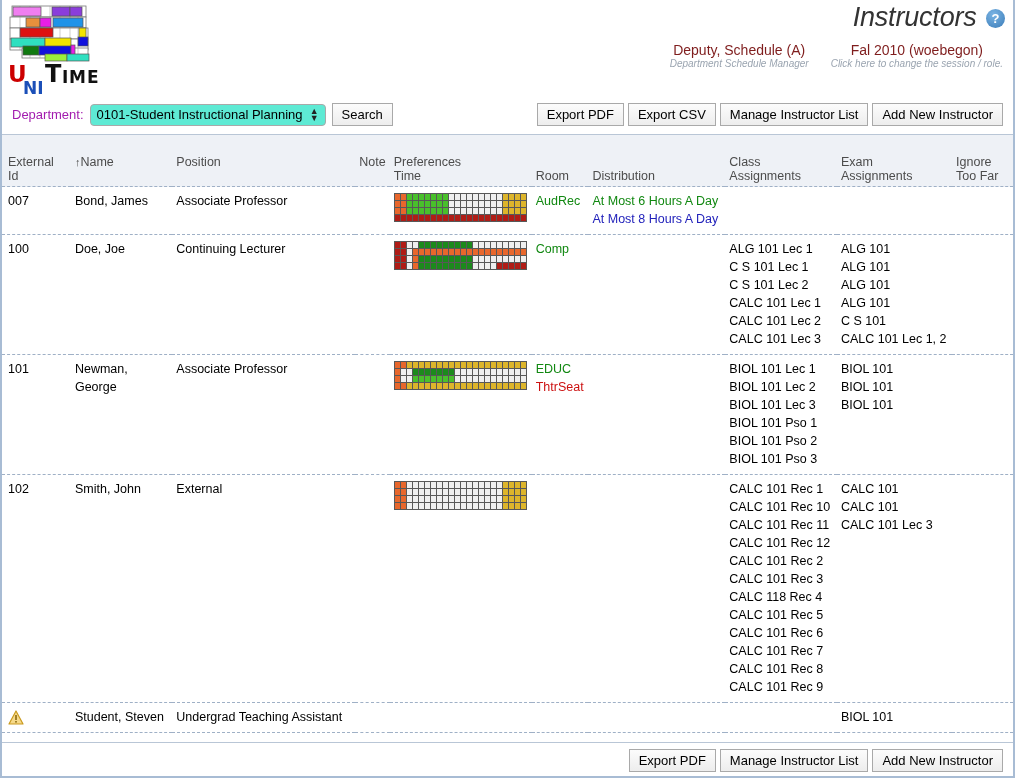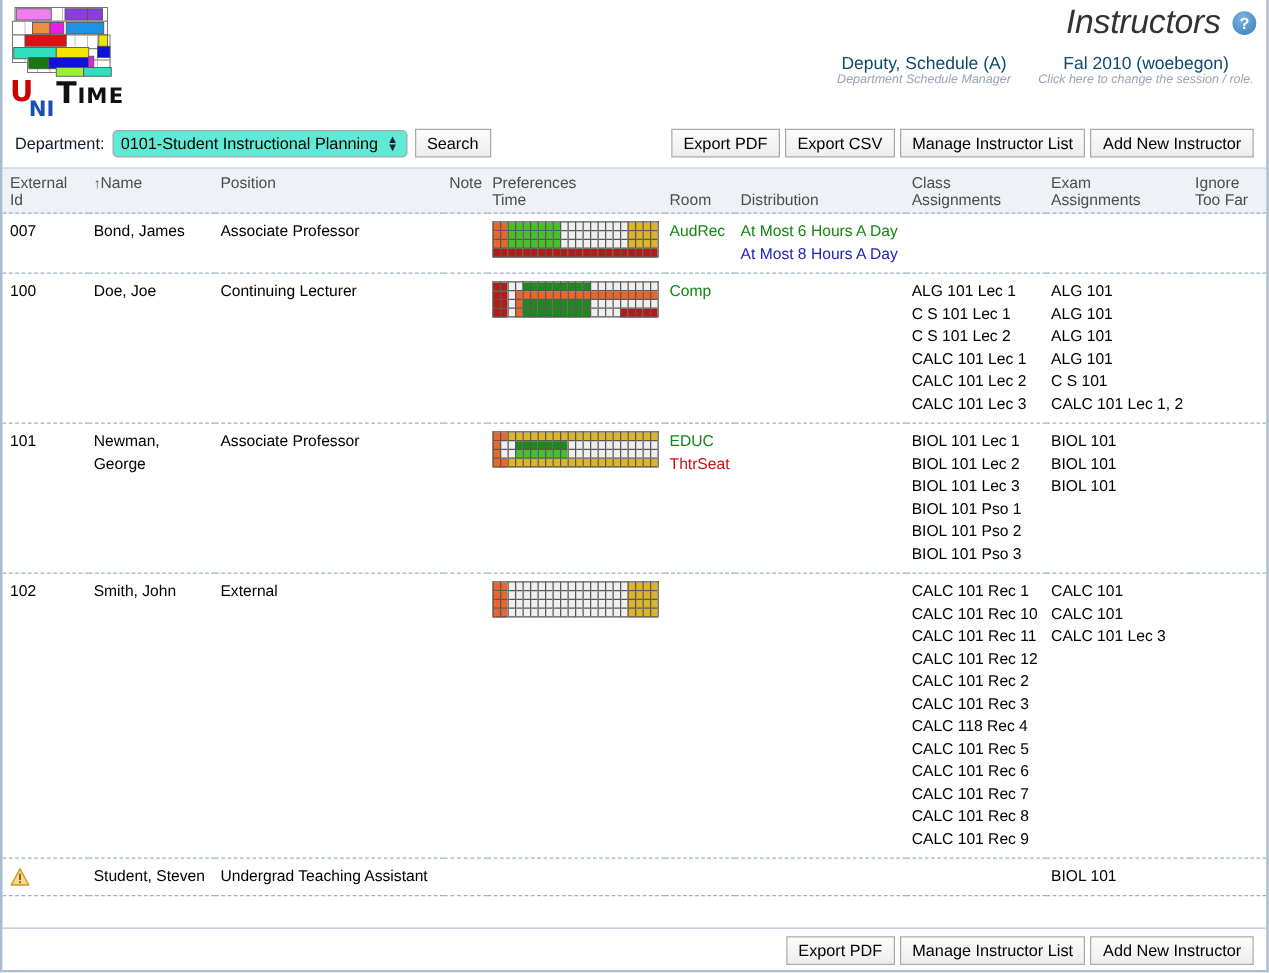--- a/index.html
+++ b/index.html
@@ -84,21 +84,21 @@
   .session-row {
     position: absolute;
     right: 10px; top: 42px;
     display: flex;
     gap: 22px;
     align-items: flex-start;
   }
   .session-block { text-align: center; cursor: pointer; }
   .session-main {
     font-size: 14px;
-    color: #0c4a6e;
+    color: #7f1d1d;
   }
   .session-sub {
     font-size: 10px;
     color: #9aa4b0;
     font-style: italic;
     margin-top: 0px;
   }
 
   
   .controls {
@@ -108,21 +108,21 @@
   }
   .controls-left {
     position: absolute;
     left: 10px; top: 3px;
     display: flex;
     align-items: center;
     gap: 6px;
   }
   .dept-label {
     font-size: 13px;
-    color: #0f172a;
+    color: #a21caf;
     text-align: right;
   }
   .dept-select {
     font-family: "Liberation Sans", sans-serif;
     font-size: 13px;
     padding: 2px 22px 2px 6px;
     height: 22px;
     border: 1px solid #a9a9a9;
     border-radius: 4px;
     background: #5eead4;
@@ -173,21 +173,21 @@
     border-collapse: collapse;
     font-size: 12.5px;
   }
   table.main thead th {
     background: #eef1f6;
     color: #4c4c4c;
     font-weight: normal;
     font-size: 12.5px;
     text-align: left;
     vertical-align: top;
-    padding: 4px 4px 3px 4px;
+    padding: 20px 4px 3px 4px;
     border-bottom: 1px dashed #9fb0c6;
     line-height: 14px;
   }
   table.main thead th.hdr-note { text-align: right; }
   .sort-arrow { font-size: 11px; }
 
   table.main tbody td {
     vertical-align: top;
     padding: 5px 4px 6px 4px;
     border-bottom: 1px dashed #9fb0c6;

